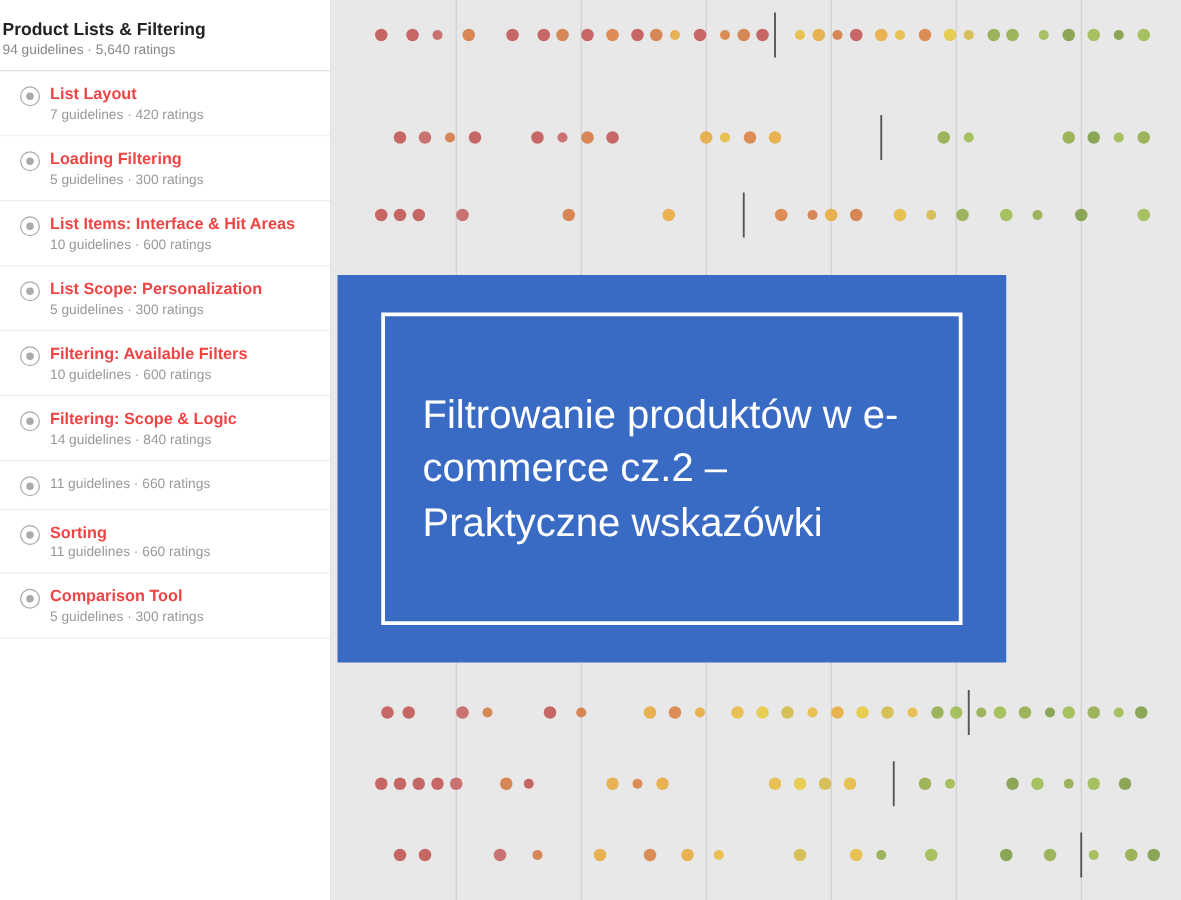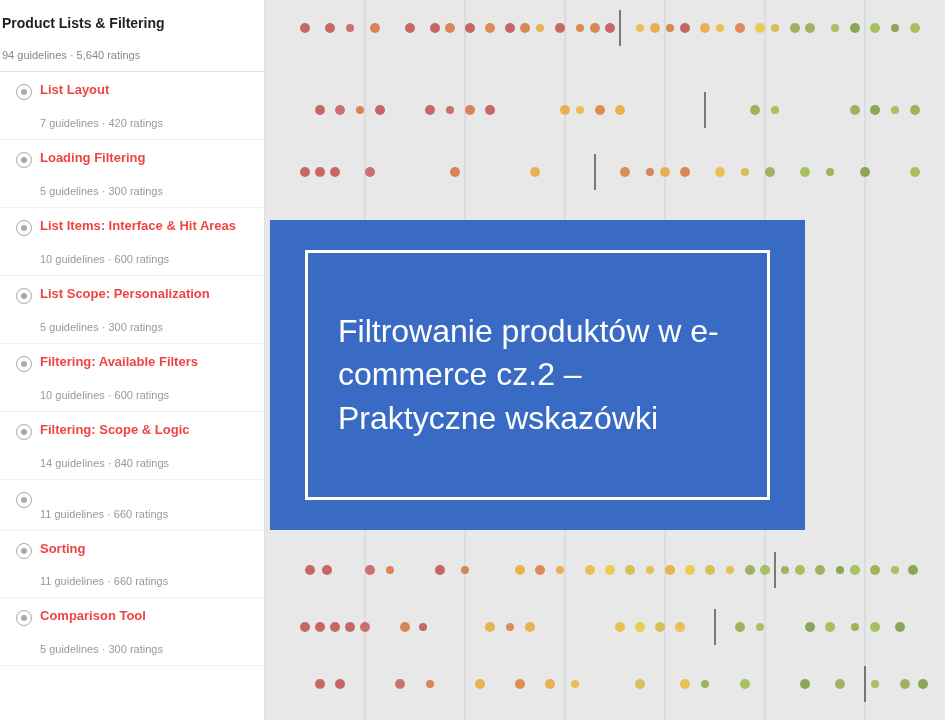--- a/index.html
+++ b/index.html
@@ -30,21 +30,21 @@
     .sidebar-header-title {
       font-size: 14px;
       font-weight: 700;
       color: #222;
       line-height: 1.3;
     }
 
     .sidebar-header-meta {
       font-size: 11px;
       color: #888;
-      margin-top: 17px;
+      margin-top: 2px;
     }
 
     .sidebar-item {
       display: flex;
       align-items: flex-start;
       padding: 10px 16px;
       border-bottom: 1px solid #f0f0f0;
       cursor: pointer;
     }
 
@@ -73,21 +73,21 @@
     .sidebar-item-title {
       font-size: 13px;
       font-weight: 600;
       color: #ef4444;
       line-height: 1.3;
     }
 
     .sidebar-item-meta {
       font-size: 11px;
       color: #999;
-      margin-top: 18px;
+      margin-top: 2px;
     }
 
     
     .content-area {
       flex: 1;
       height: 720px;
       position: relative;
       background: #e8e8e8;
       overflow: hidden;
     }

